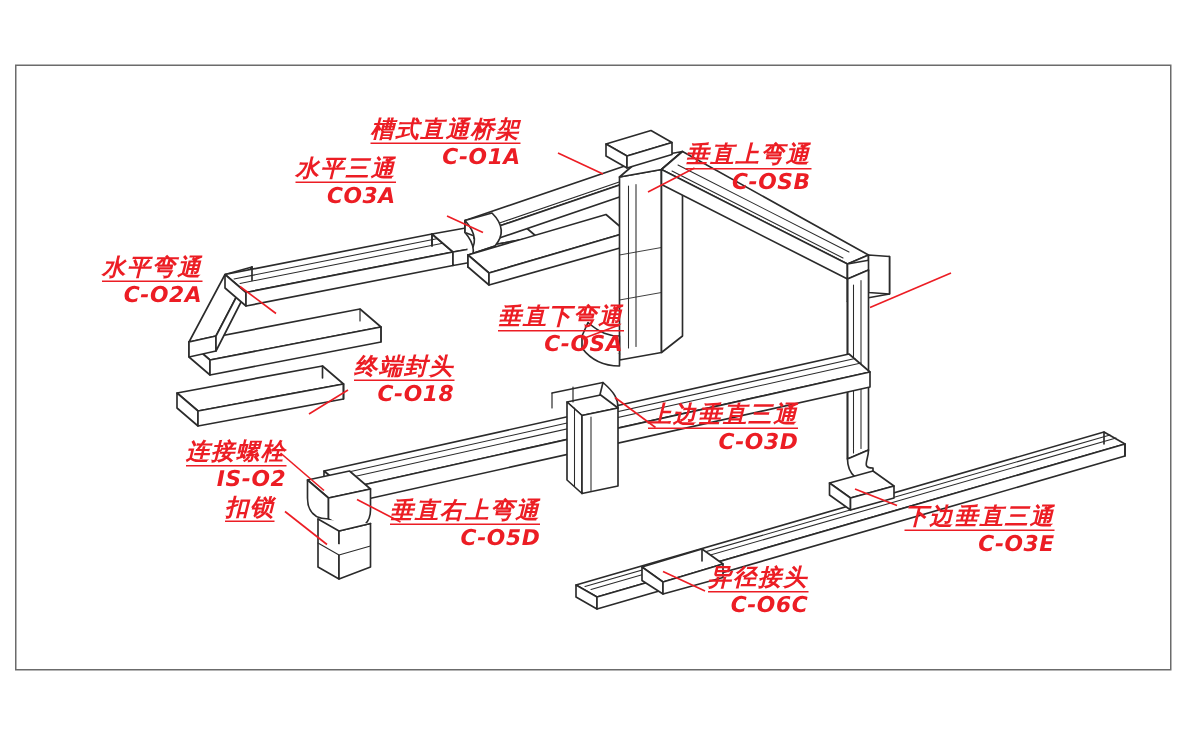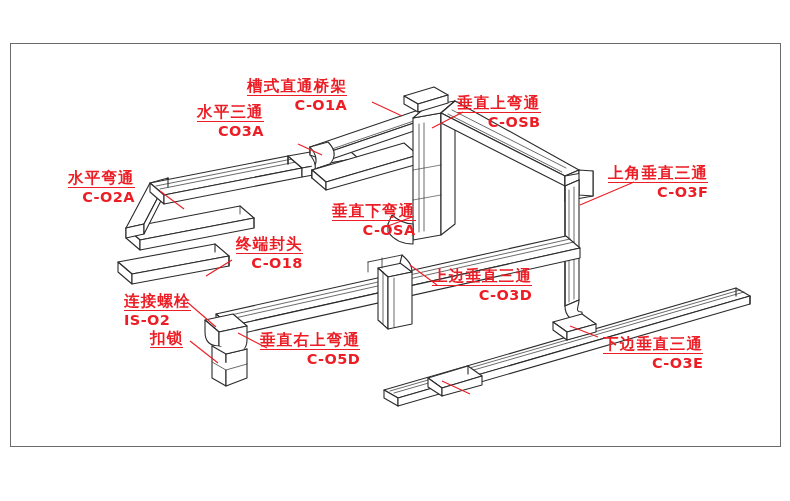--- a/index.html
+++ b/index.html
@@ -1,35 +1,35 @@
 <!DOCTYPE html>
 <html><head>
 <meta charset="utf-8">
 <style>
   html,body{margin:0;padding:0;background:#ffffff;}
   body{
     width:790px;height:501px;overflow:hidden;position:relative;
     font-family:"DejaVu Sans","Liberation Sans",sans-serif;
   }
-  #stage{position:absolute;left:0;top:0;width:790px;height:384px;background:#fff;}
+  #stage{position:absolute;left:0;top:0;width:790px;height:384px;background:#fff;font-style:italic;}
   #frame{
     position:absolute;left:10px;top:43px;width:771px;height:404px;
     border:1.5px solid #6b6b6b;background:#fff;box-sizing:border-box;
   }
   svg#art{position:absolute;left:0;top:0;width:790px;height:501px;}
   .lbl{position:absolute;color:#ec1d24;white-space:nowrap;line-height:1.05;}
   .lbl .cn{
     font-size:15.5px;font-weight:700;letter-spacing:1.2px;
     border-bottom:1.6px solid #ec1d24;padding-bottom:1px;display:inline-block;
   }
   .lbl .code{
     display:block;font-size:14.5px;font-weight:700;text-align:center;
     margin-top:2px;letter-spacing:.4px;
   }
-  .lbl.plain .code{text-align:left;}
+  .lbl.plain .code{text-align:right;}
   .lbl.ctr .code{text-align:right;}
 </style>
 </head>
 <body>
 
 <div id="stage">
 
   <div id="frame"></div>
 
   <svg id="art" viewBox="0 0 790 501" xmlns="http://www.w3.org/2000/svg">
@@ -230,35 +230,35 @@
   <div class="lbl ctr" style="left:307px;top:203px;margin-left:25px;">
     <span class="cn">垂直下弯通</span>
     <span class="code">C-OSA</span>
   </div>
 
   <div class="lbl ctr" style="left:457px;top:95px;">
     <span class="cn">垂直上弯通</span>
     <span class="code">C-OSB</span>
   </div>
 
-  <div class="lbl ctr" style="left:608px;top:165px;">
-    <span class="cn">上角垂直三通</span>
-    <span class="code">C-O3F</span>
-  </div>
 
   <div class="lbl ctr" style="left:432px;top:268px;">
     <span class="cn">上边垂直三通</span>
     <span class="code">C-O3D</span>
   </div>
 
   <div class="lbl ctr" style="left:603px;top:320px;margin-top:16px;">
     <span class="cn">下边垂直三通</span>
     <span class="code">C-O3E</span>
   </div>
 
+  <div class="lbl ctr" style="left:472px;top:377px;">
+    <span class="cn">异径接头</span>
+    <span class="code">C-O6C</span>
+  </div>
 
   <div class="lbl ctr" style="left:260px;top:332px;">
     <span class="cn">垂直右上弯通</span>
     <span class="code">C-O5D</span>
   </div>
 
   <div class="lbl plain" style="left:124px;top:293px;">
     <span class="cn">连接螺栓</span>
     <span class="code">IS-O2</span>
   </div>

